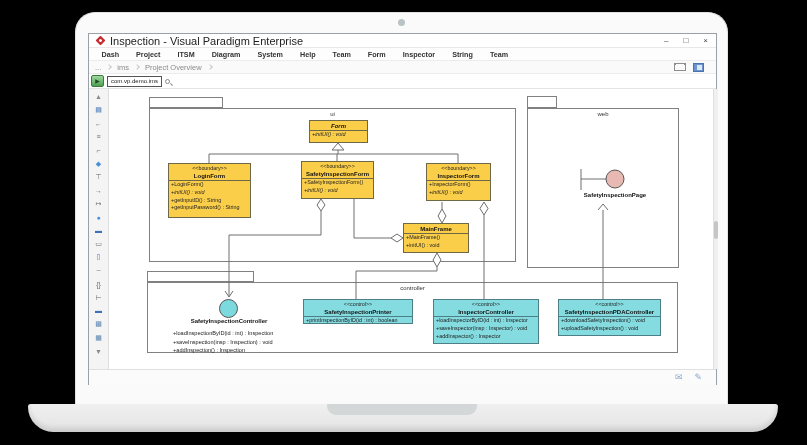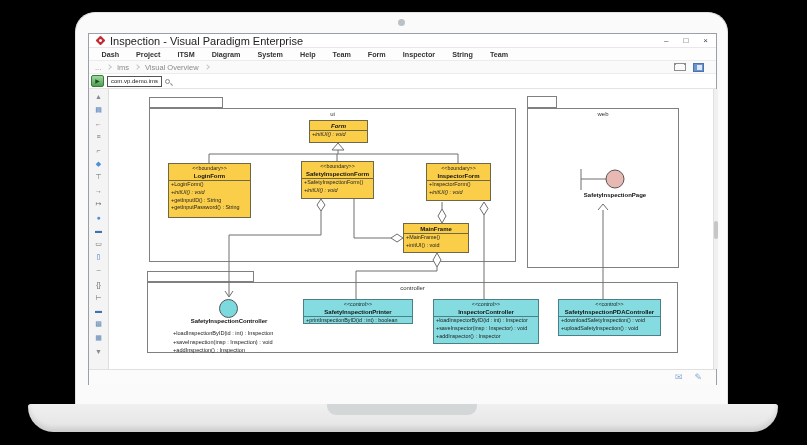--- a/index.html
+++ b/index.html
@@ -117,21 +117,21 @@
 
       <span class="crumb">
             <span class="crumb-label">...</span>
             <span class="crumb-chev"></span>
           </span>
           <span class="crumb">
             <span class="crumb-label">ims</span>
             <span class="crumb-chev"></span>
           </span>
           <span class="crumb">
-            <span class="crumb-label">Visual Overview</span>
+            <span class="crumb-label">Project Overview</span>
             <span class="crumb-chev"></span>
           </span>
         </span>
       <span class="crumb-right">
         <span class="fit-icon"></span>
         <span class="layout-icon"></span>
       </span>
     </div>
 
     <div class="tab-row">

